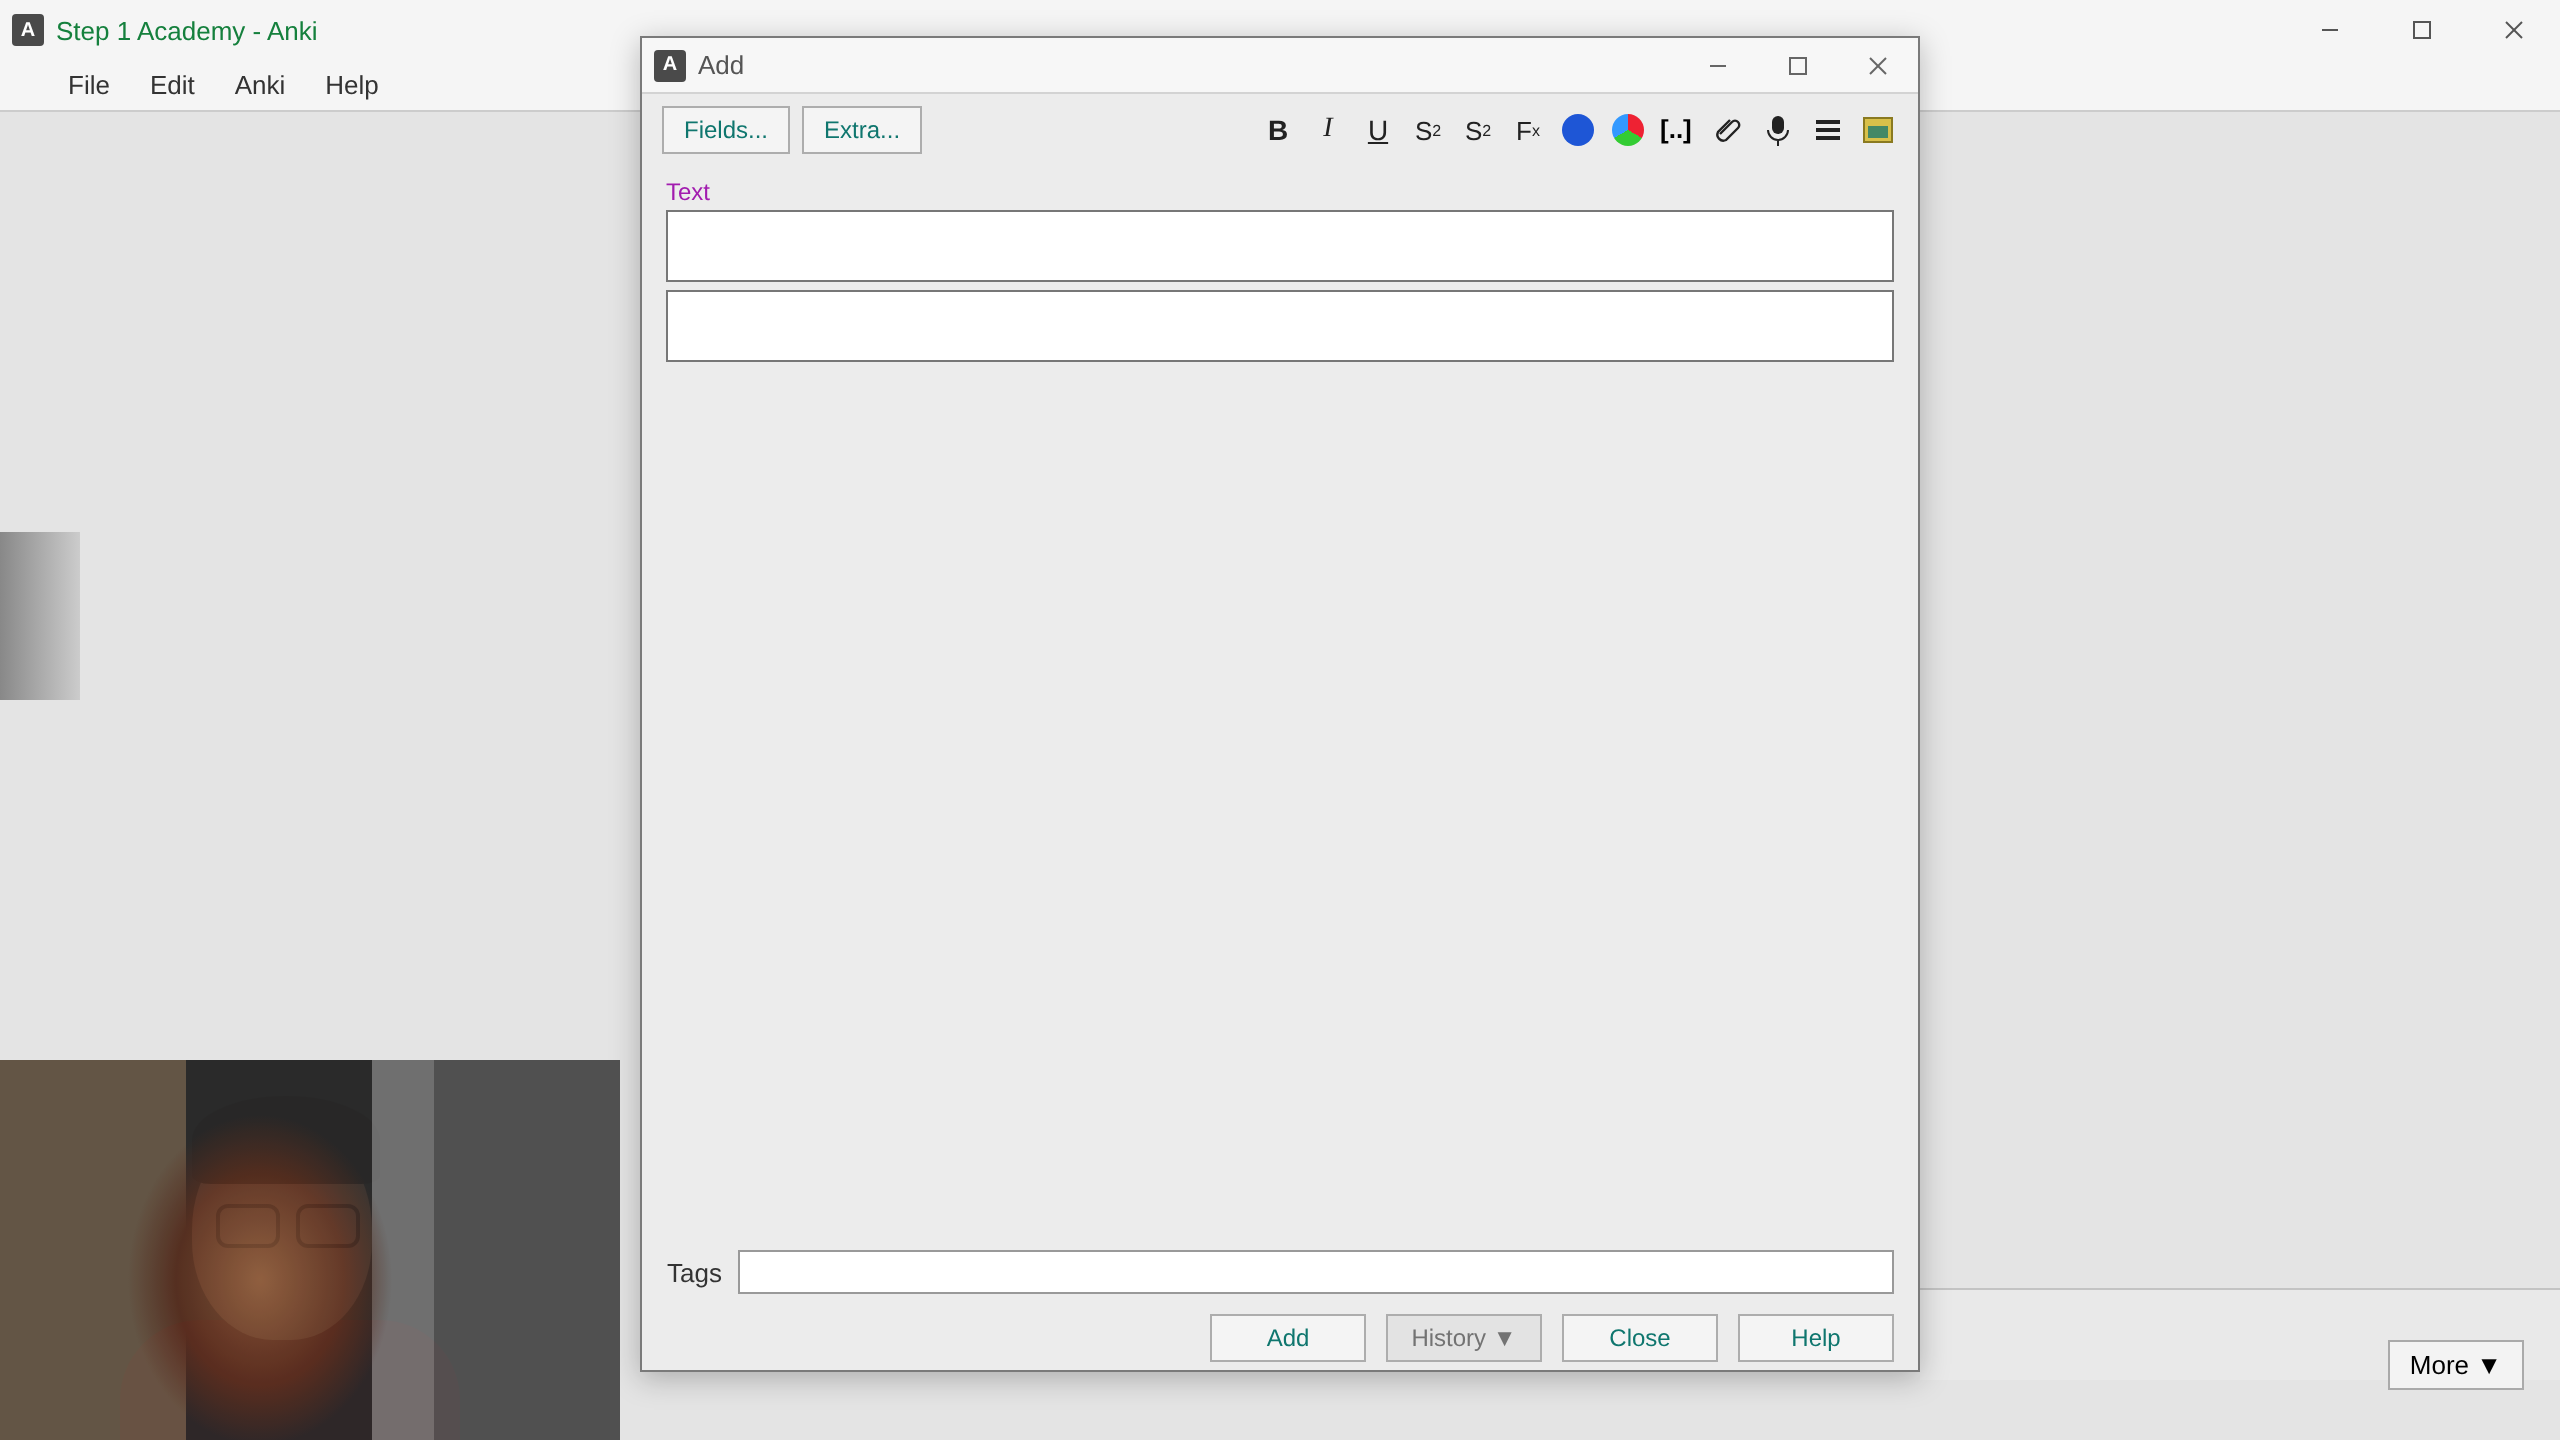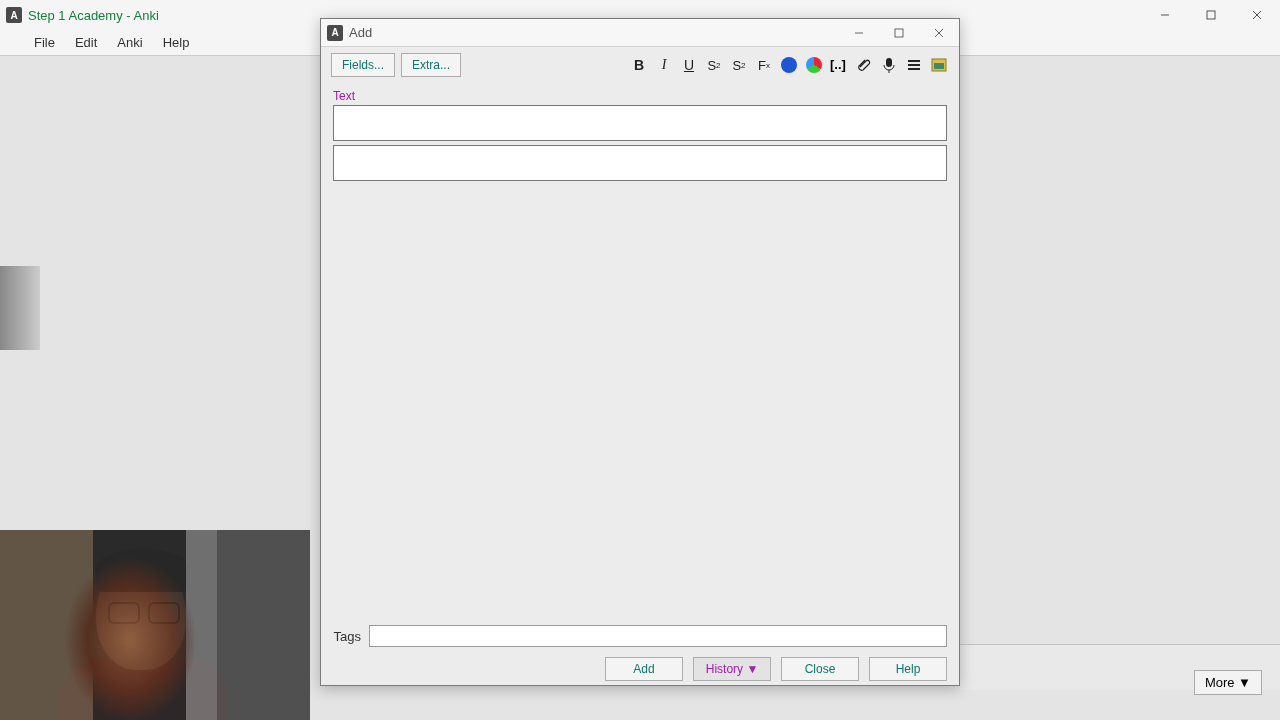--- a/index.html
+++ b/index.html
@@ -48,21 +48,21 @@
   .circle{ width:16px;height:16px;border-radius:50%;}
   .blue{background:#1e56d6;}
   .rgb{background:conic-gradient(#e23 0 120deg,#3c3 120deg 240deg,#39f 240deg 360deg);}
   .field-label{ padding:6px 12px 2px; font-size:12px; color:#a21caf;}
   .field-box{ margin:0 12px 4px; height:36px; background:#fff; border:1px solid #777;}
   .tags-row{ position:absolute; left:0; right:12px; bottom:38px; display:flex; align-items:center; gap:8px; padding-left:6px;}
   .tags-row .lab{width:34px;text-align:right;}
   .tags-input{ flex:1; height:22px; background:#fff; border:1px solid #999;}
   .bottom-btns{ position:absolute; left:0; right:0; bottom:4px; display:flex; justify-content:flex-end; gap:10px; padding:0 12px;}
   .bottom-btns .btn{ width:78px;}
-  .btn.disabled{ color:#a21caf; background:#e3e3e3;}
+  .btn.disabled{ color:#737373; background:#e3e3e3;}
 </style>
 </head>
 <body>
 
 <div class="main-window">
   <div class="main-titlebar">
     <div class="app-icon">
         <span>A</span>
       </div>
     <div class="main-title">Step 1 Academy - Anki</div>

